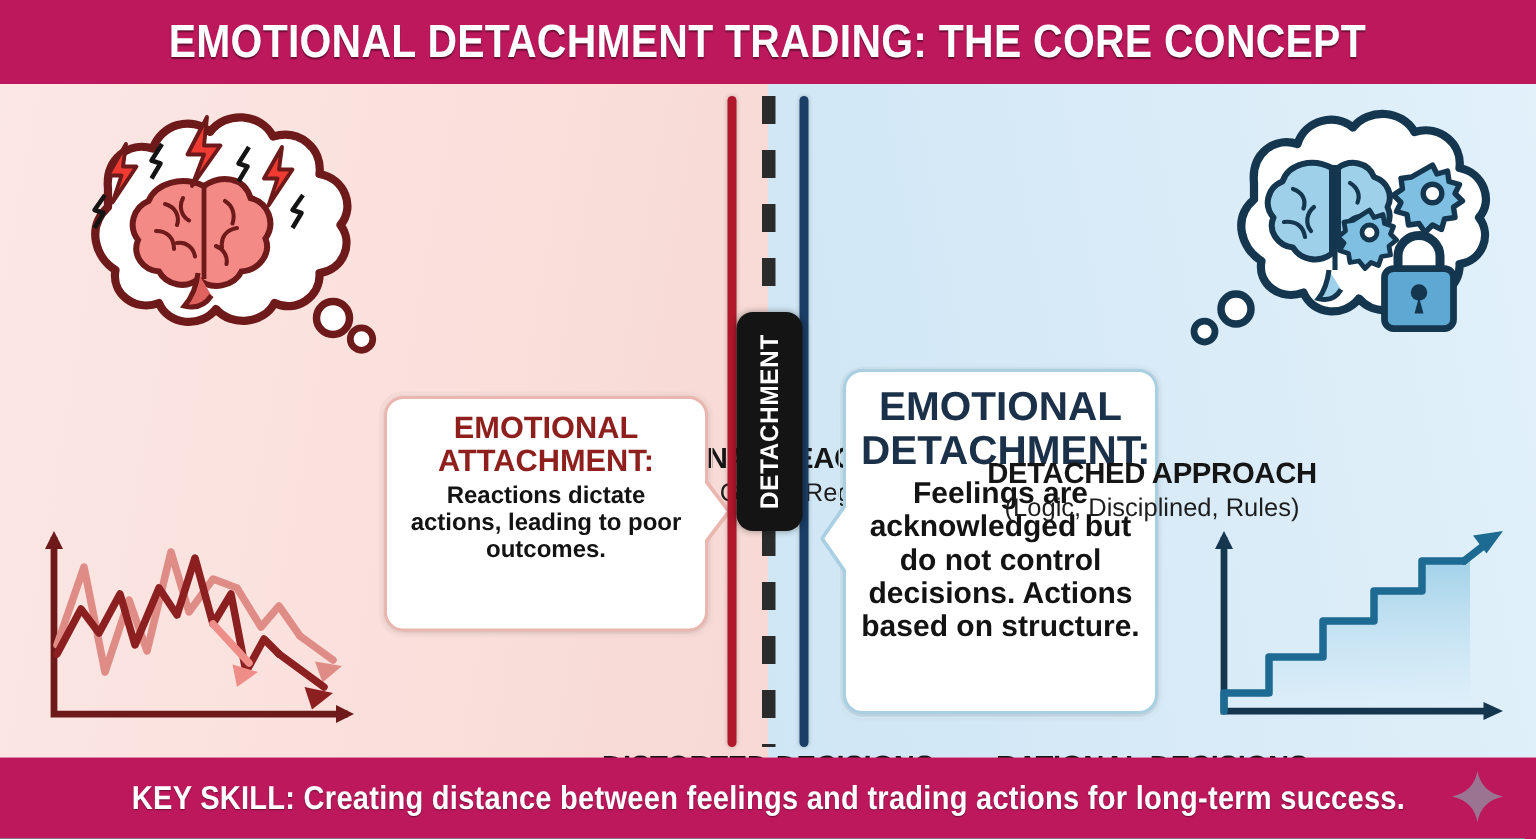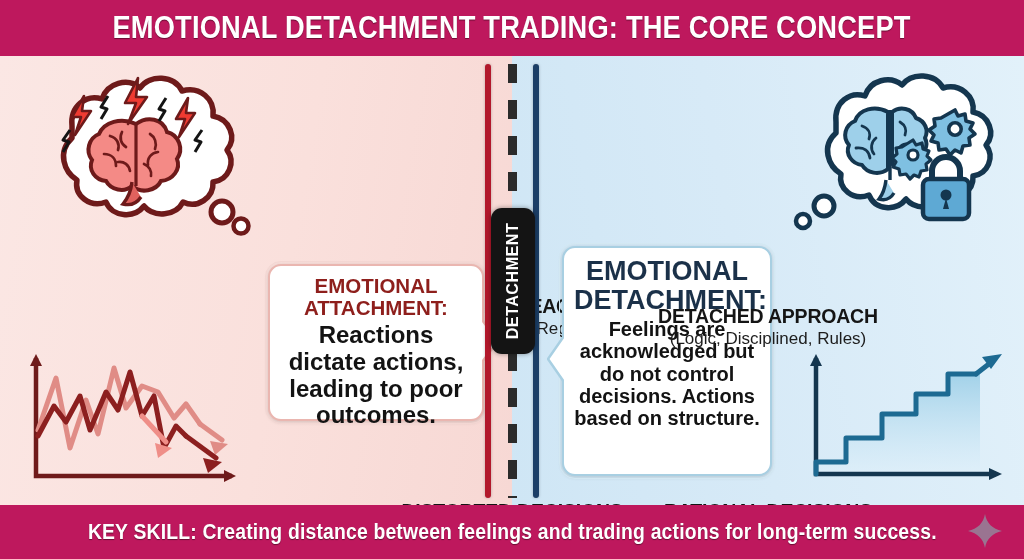--- a/index.html
+++ b/index.html
@@ -89,33 +89,33 @@
 
   
   .callout{
     position:absolute;background:#ffffff;border-radius:13px;
     box-shadow:0 1px 4px rgba(0,0,0,.16);
     text-align:center;
   }
   #callout-left{
     left:256px;top:208px;width:212px;height:153px;
     border:2.5px solid #eab6b0;
-    outline:1.5px solid #f3d7d3;outline-offset:2px;margin-left:12px;
+    outline:1.5px solid #f3d7d3;outline-offset:2px;
   }
   #callout-right{
     left:562px;top:190px;width:206px;height:226px;
     border:2.5px solid #a8cfe2;
     outline:1.5px solid #d3e8f2;outline-offset:2px;
   }
   .callout-inner{padding:9px 10px 0 10px;}
   .callout-title{font-weight:700;line-height:1.07;}
   #title-left{color:#8e1f1c;font-size:20.5px;}
   #title-right{color:#1b3149;font-size:27px;}
   .callout-body{color:#131313;font-weight:700;line-height:1.12;margin-top:3px;}
-  #body-left{font-size:24px;}
+  #body-left{font-size:16px;}
   #body-right{font-size:20px;}
   .ptr{position:absolute;}
   #ptr-left{right:-17px;top:54px;width:17px;height:42px;}
   #ptr-right{left:-17px;top:88px;width:17px;height:46px;}
 </style>
 </head>
 <body>
 
 <div id="infographic">
 

